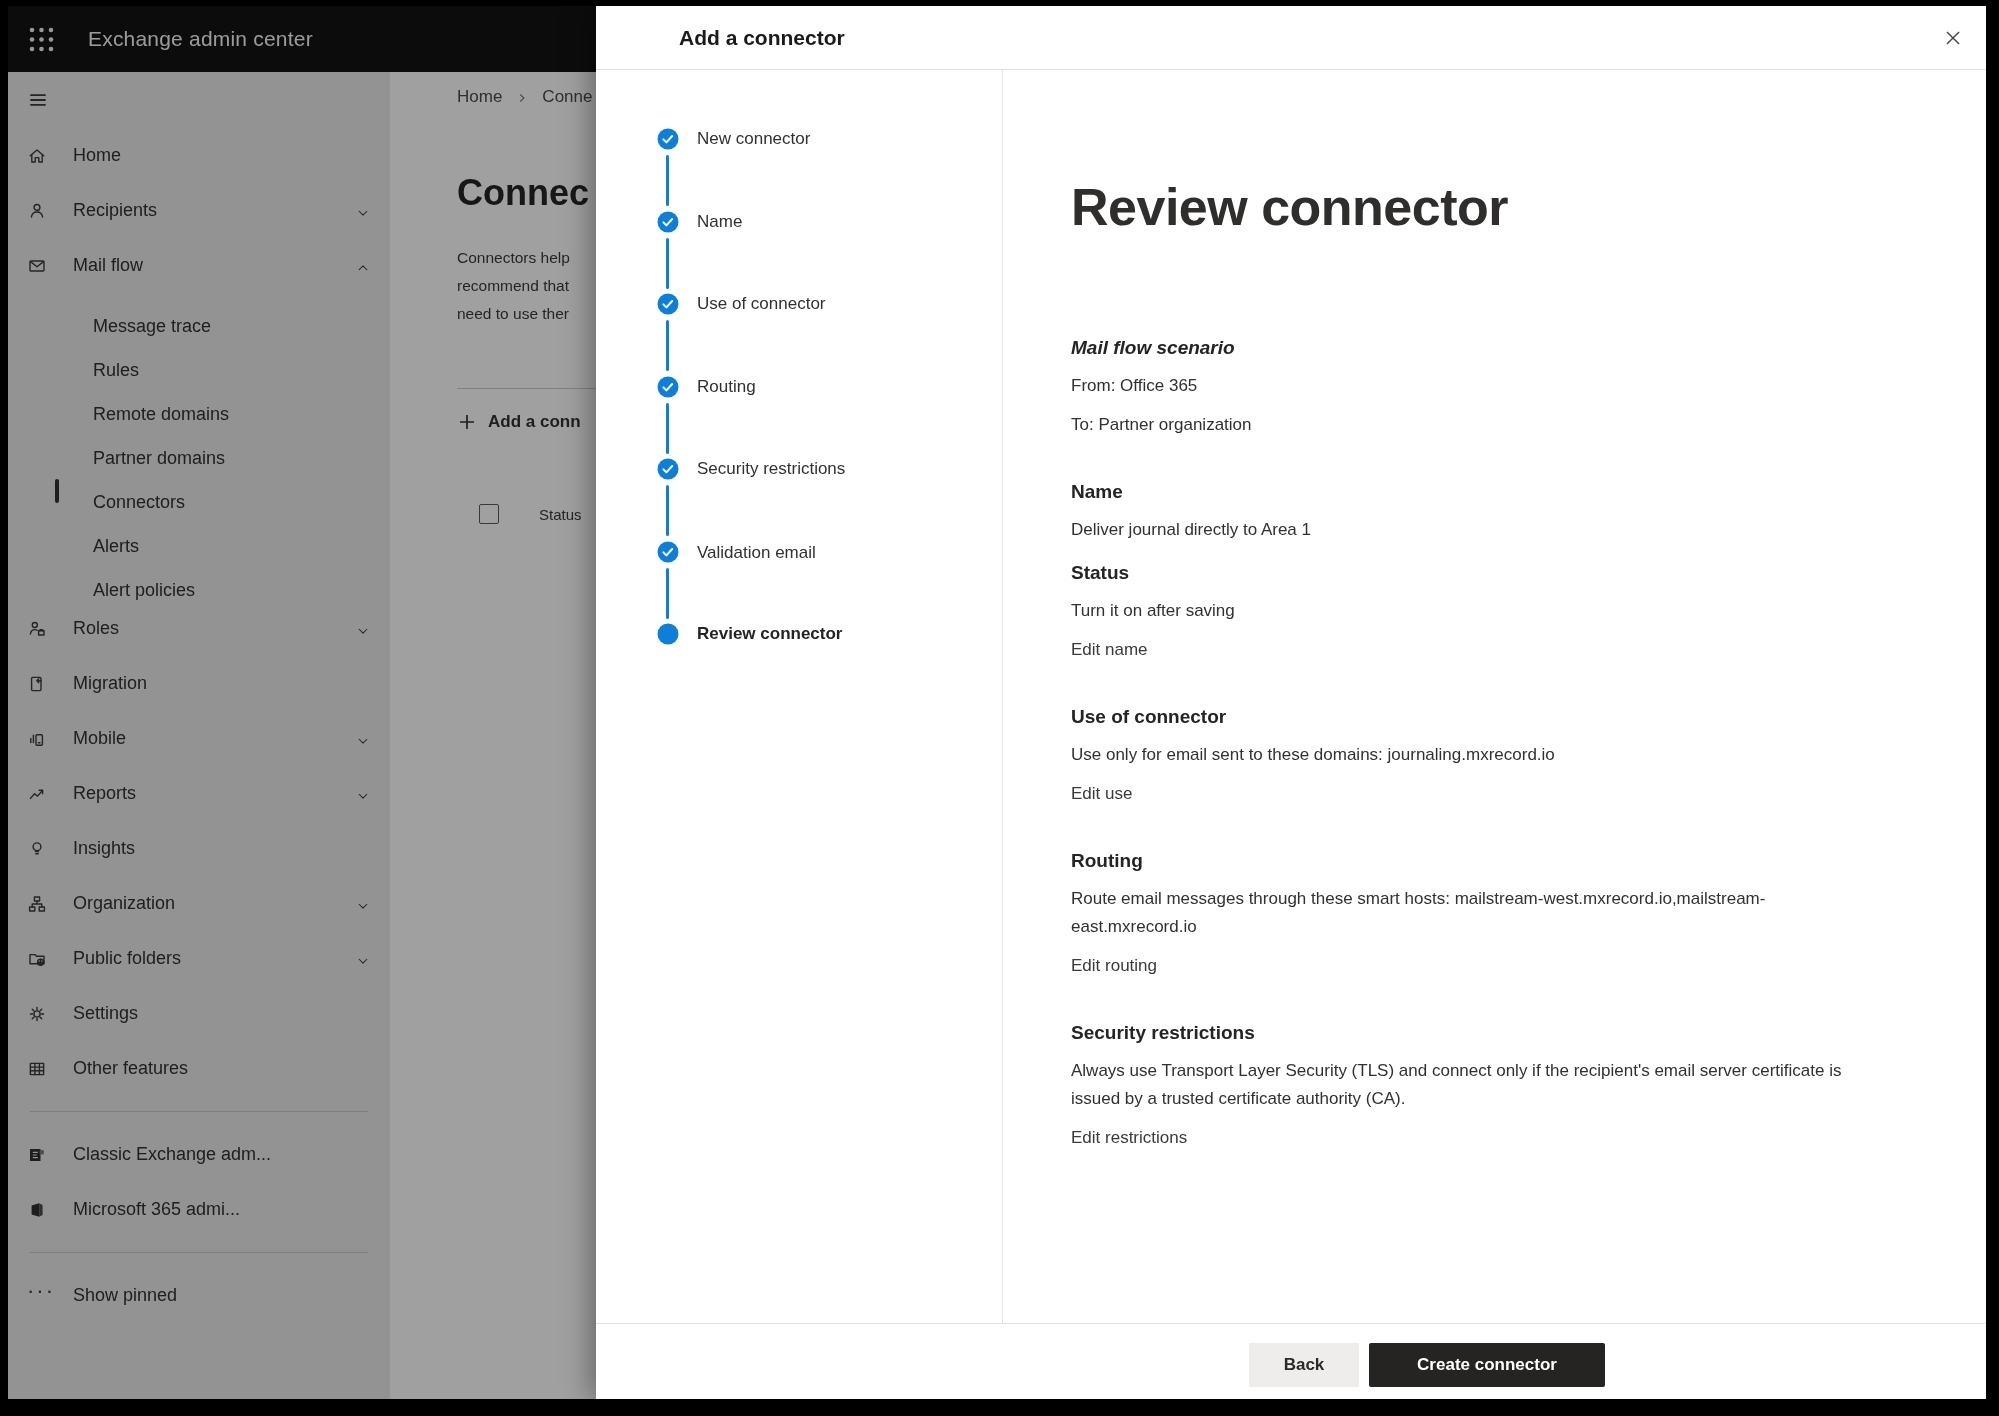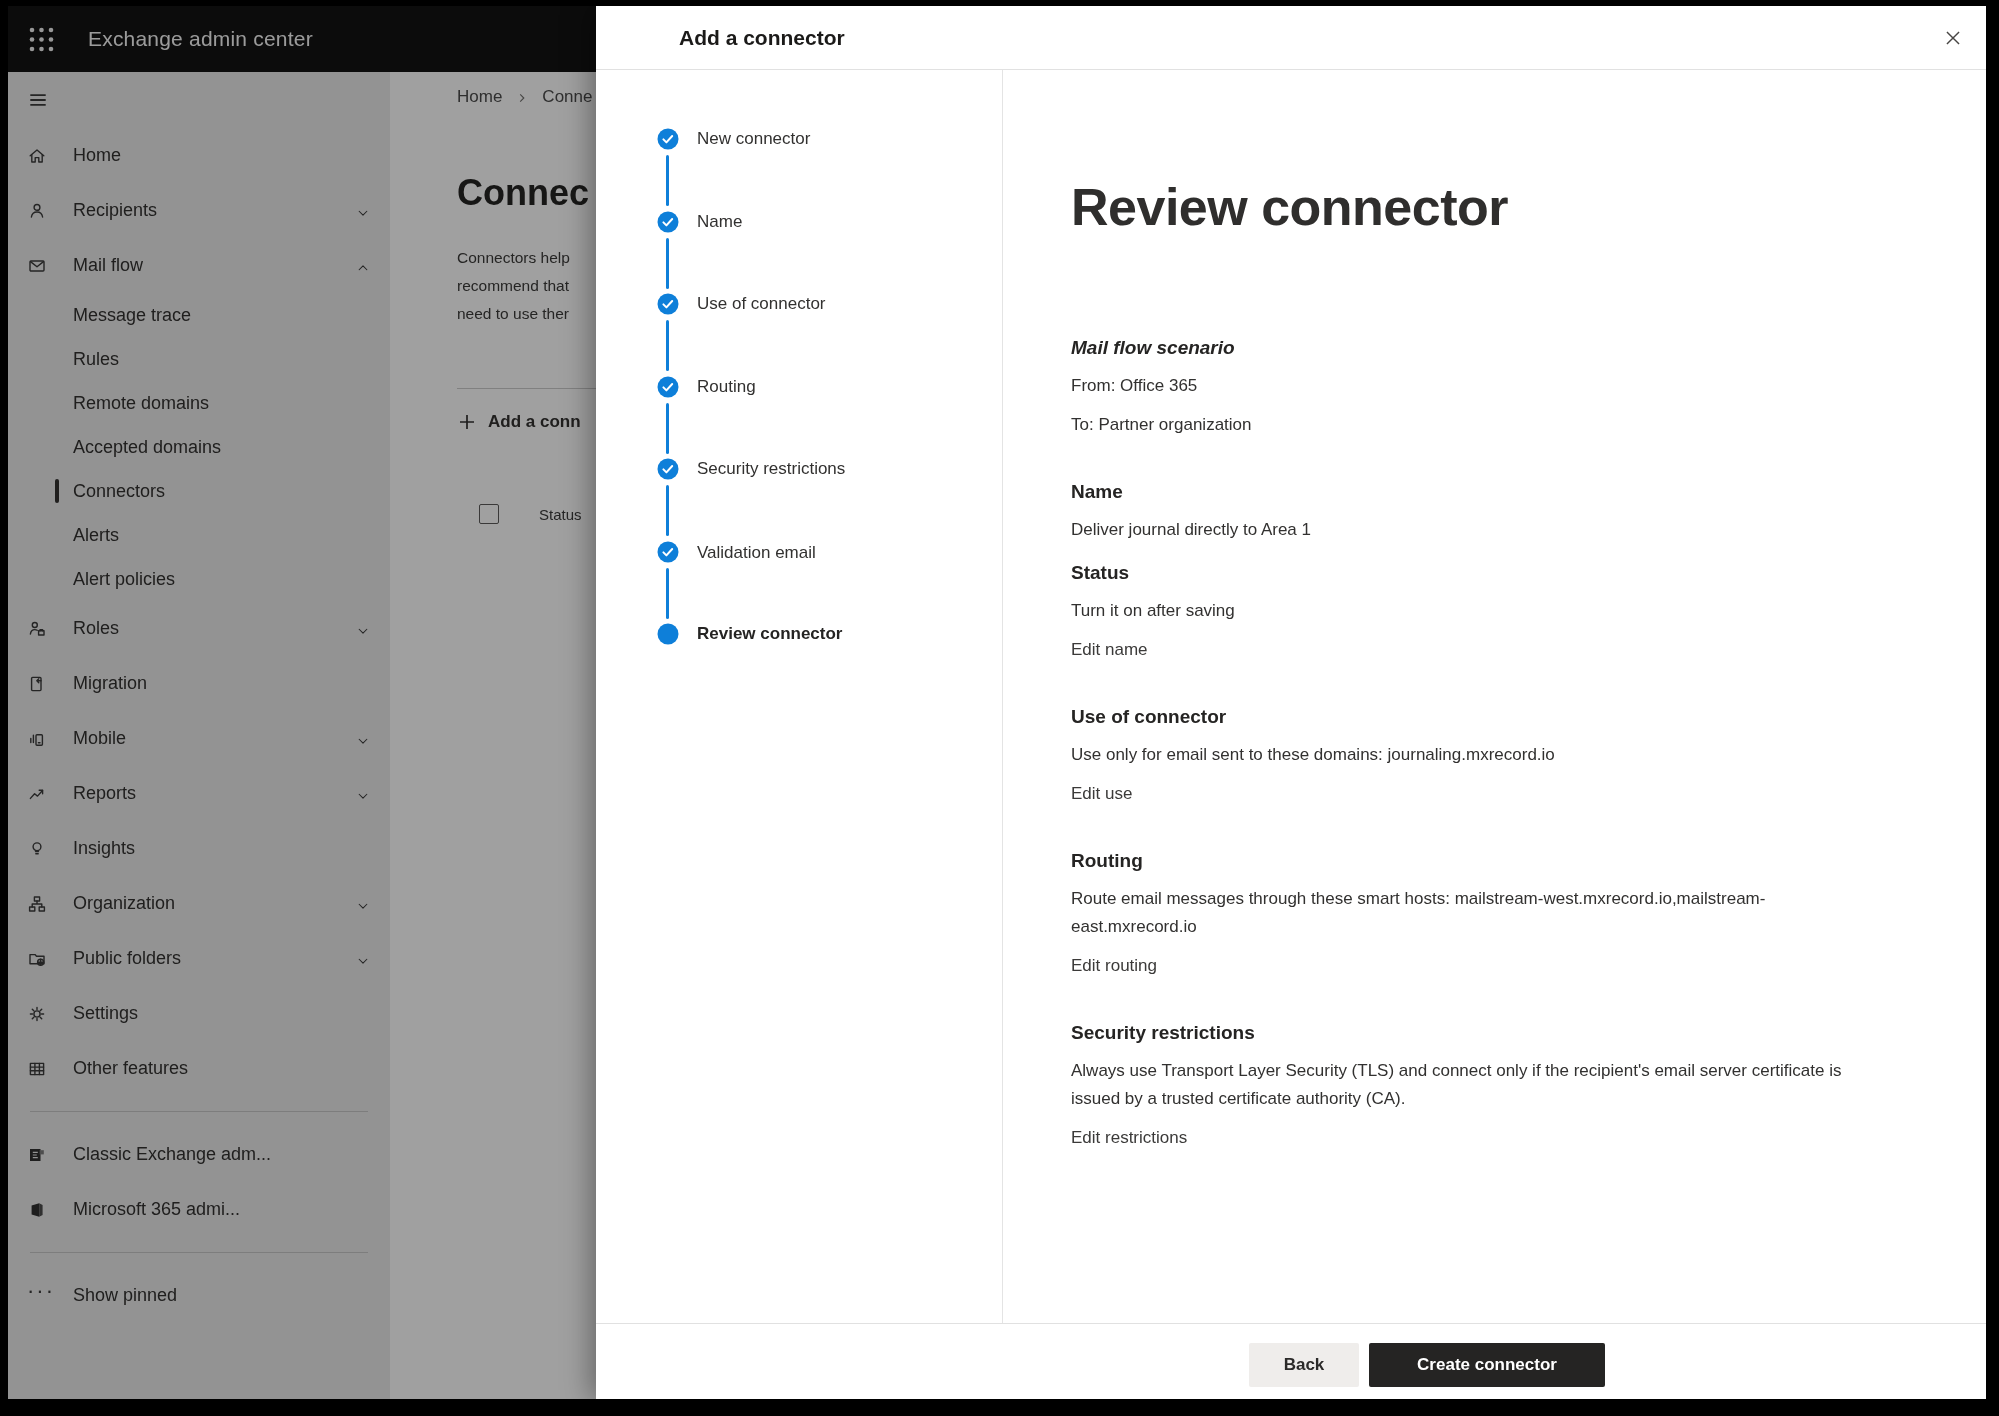--- a/index.html
+++ b/index.html
@@ -15,21 +15,21 @@
   .topbar{ height:66px; background:#141414; display:flex; align-items:center; }
   .waffle{ width:66px; height:66px; display:flex; align-items:center; justify-content:center; cursor:pointer; }
   .topbar-title{ color:#f2f2f2; font-size:21px; margin-left:14px; letter-spacing:.2px; }
 
   
   .shell{ display:flex; height:1327px; }
   .sidebar{ width:382px; background:#e6e6e6; position:relative; flex:none; }
   .hamburger{ height:56px; display:flex; align-items:center; padding-left:19px; cursor:pointer; }
   .nav-item{ height:55px; display:flex; align-items:center; padding-left:19px; position:relative;
     color:var(--ink); font-size:18px; cursor:pointer; }
-  .nav-item.sub{ height:44px; padding-left:65px; }
+  .nav-item.sub{ height:44px; padding-left:85px;align-items:flex-end; }
   .nav-icon{ width:20px; height:20px; flex:none; display:inline-flex; }
   .nav-icon svg{ width:20px; height:20px; }
   .nav-label{ margin-left:26px; white-space:nowrap; }
   .nav-item.sub .nav-label{ margin-left:0; }
   .nav-chevron{ position:absolute; right:20px; top:50%; transform:translateY(-50%); width:14px; height:14px; }
   .nav-item.selected::before{ content:""; position:absolute; left:47px; top:50%; transform:translateY(-50%);
     width:4px; height:24px; background:#323130; border-radius:2px; }
   .side-divider{ border:none; border-top:1px solid #c4c4c4; margin:15px 22px 15px 22px; }
   .ellipsis-glyph{ font-size:22px; letter-spacing:2px; line-height:10px; color:#3a3a3a; }
 
@@ -153,21 +153,21 @@
           <div class="nav-item sub">
             <span class="nav-label">Message trace</span>
           </div>
           <div class="nav-item sub">
             <span class="nav-label">Rules</span>
           </div>
           <div class="nav-item sub">
             <span class="nav-label">Remote domains</span>
           </div>
           <div class="nav-item sub">
-            <span class="nav-label">Accepted domains</span>
+            <span class="nav-label">Partner domains</span>
           </div>
           <div class="nav-item sub selected">
             <span class="nav-label">Connectors</span>
           </div>
           <div class="nav-item sub">
             <span class="nav-label">Alerts</span>
           </div>
           <div class="nav-item sub">
             <span class="nav-label">Alert policies</span>
           </div>

